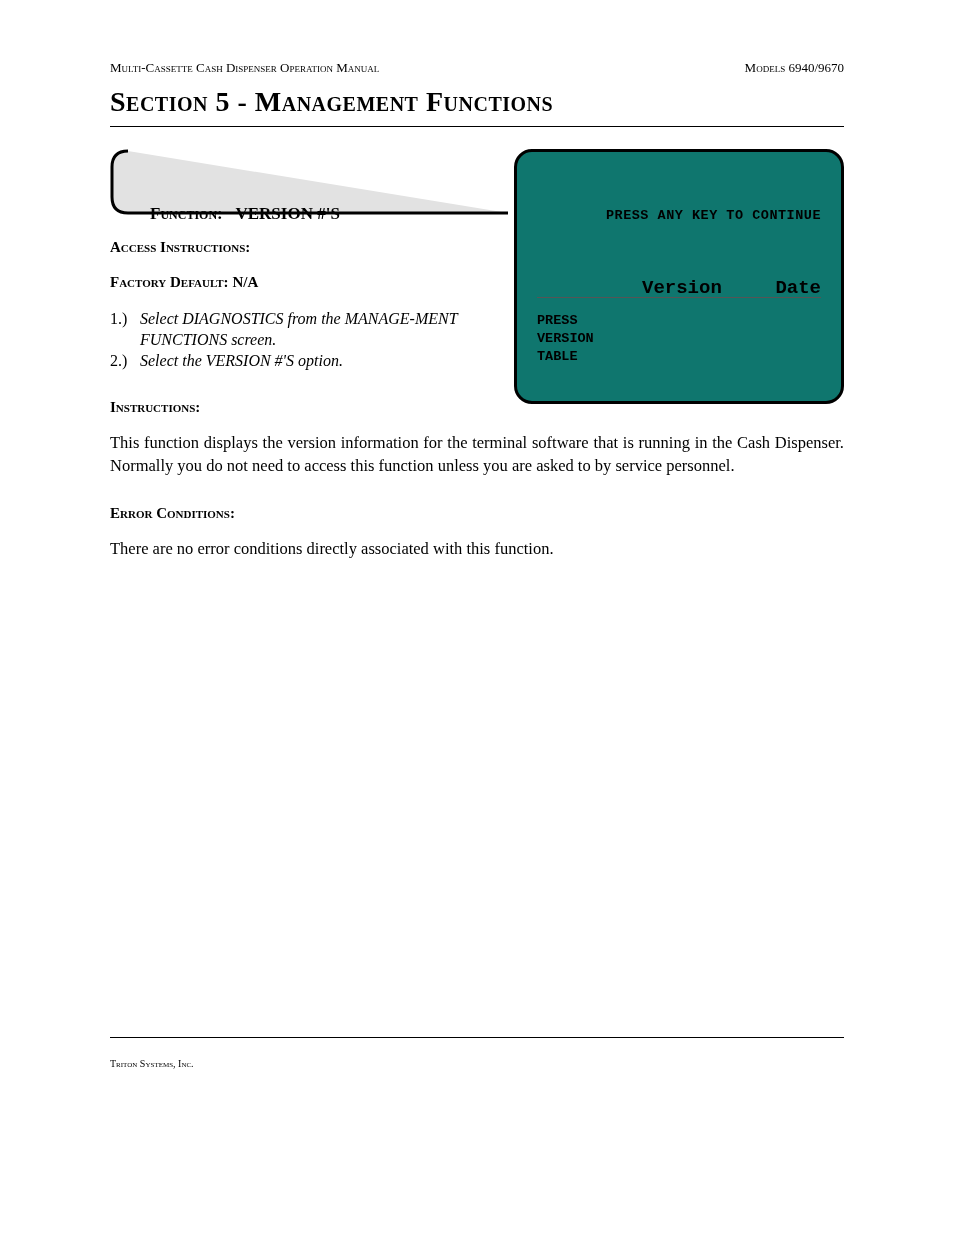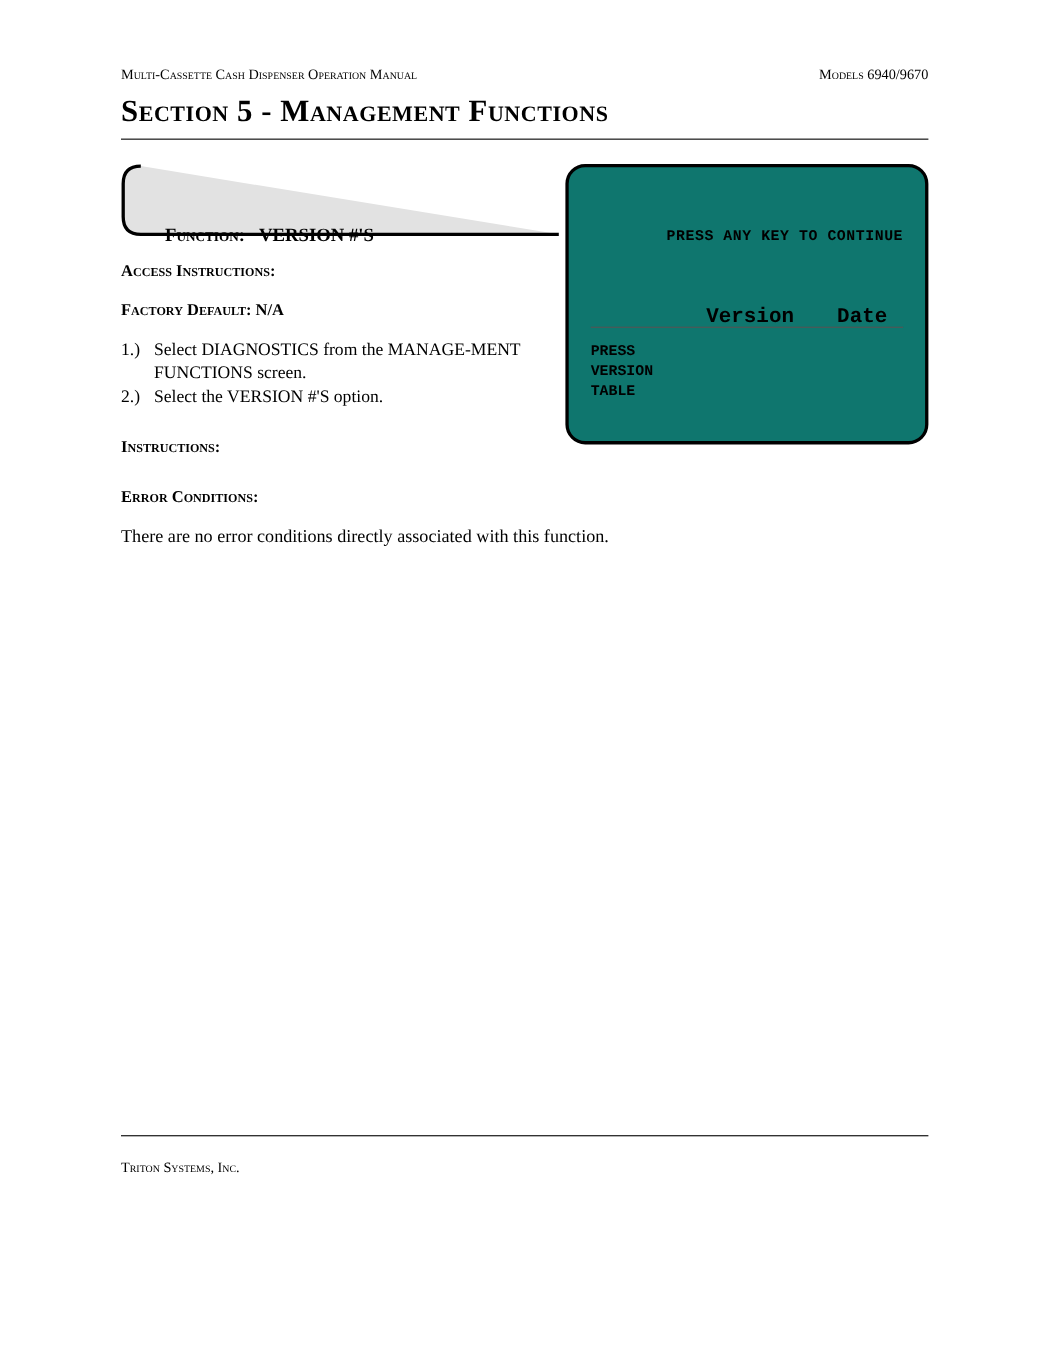--- a/index.html
+++ b/index.html
@@ -81,20 +81,21 @@
   }
   .instructions .item {
     display: flex;
   }
   .instructions .num {
     width: 30px;
     flex-shrink: 0;
   }
   .instructions .txt {
     flex: 1;
+    font-style: italic;
   }
   .screenshot-box {
     position: absolute;
     top: 0;
     right: 0;
     width: 330px;
     height: 255px;
     border: 3px solid #000;
     border-radius: 18px;
     background: #0f766e;
@@ -119,21 +120,21 @@
   .col-headers {
     position: absolute;
     top: 125px;
     left: 20px;
     right: 20px;
     display: flex;
     font-size: 19px;
   }
   .col-headers .ch1 { flex: 0 0 105px; }
   .col-headers .ch2 { flex: 1; text-align: left; }
-  .col-headers .ch3 { flex: 0 0 60px; text-align: left; }
+  .col-headers .ch3 { flex: 0 0 60px; text-align: right; }
   .underline-row {
     position: absolute;
     top: 145px;
     left: 20px;
     right: 20px;
     border-top: 1px solid #555;
   }
   .rows {
     position: absolute;
     top: 160px;
@@ -159,21 +160,21 @@
     bottom: 50px;
     left: 110px;
     right: 110px;
   }
   .footer-rule {
     border: none;
     border-top: 1.5px solid #000;
     margin: 0 0 20px 0;
   }
   .footer-text {
-    font-size: 13px;
+    font-size: 10px;
     font-variant: small-caps;
   }
   .page-num {
     position: absolute;
     bottom: 20px;
     left: 0;
     right: 0;
     text-align: center;
     font-size: 15px;
   }
@@ -239,20 +240,21 @@
         <div class="rows">
           <div>PRESS</div>
           <div>VERSION</div>
           <div>TABLE</div>
         </div>
       </div>
     </div>
   </div>
 
   <div class="body-subhead">Instructions:</div>
+  <div class="body-text">This function displays the version information for the terminal software that is running in the Cash Dispenser.  Normally you do not need to access this function unless you are asked to by service personnel.</div>
 
   <div class="body-subhead">Error Conditions:</div>
   <div class="body-text" style="text-align:left">There are no error conditions directly associated with this function.</div>
 
   <div class="footer">
     <hr class="footer-rule">
     <div class="footer-text">Triton Systems, Inc.</div>
   </div>
 
 </div>

